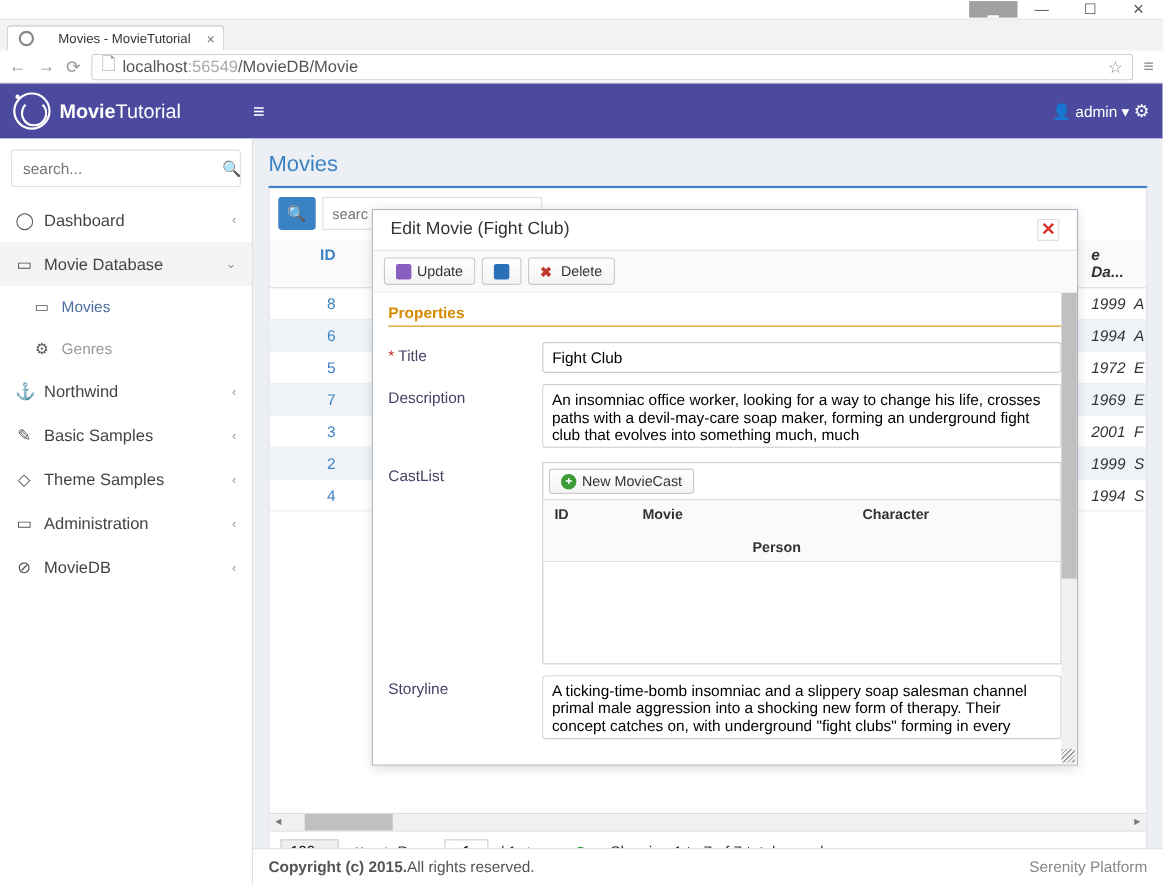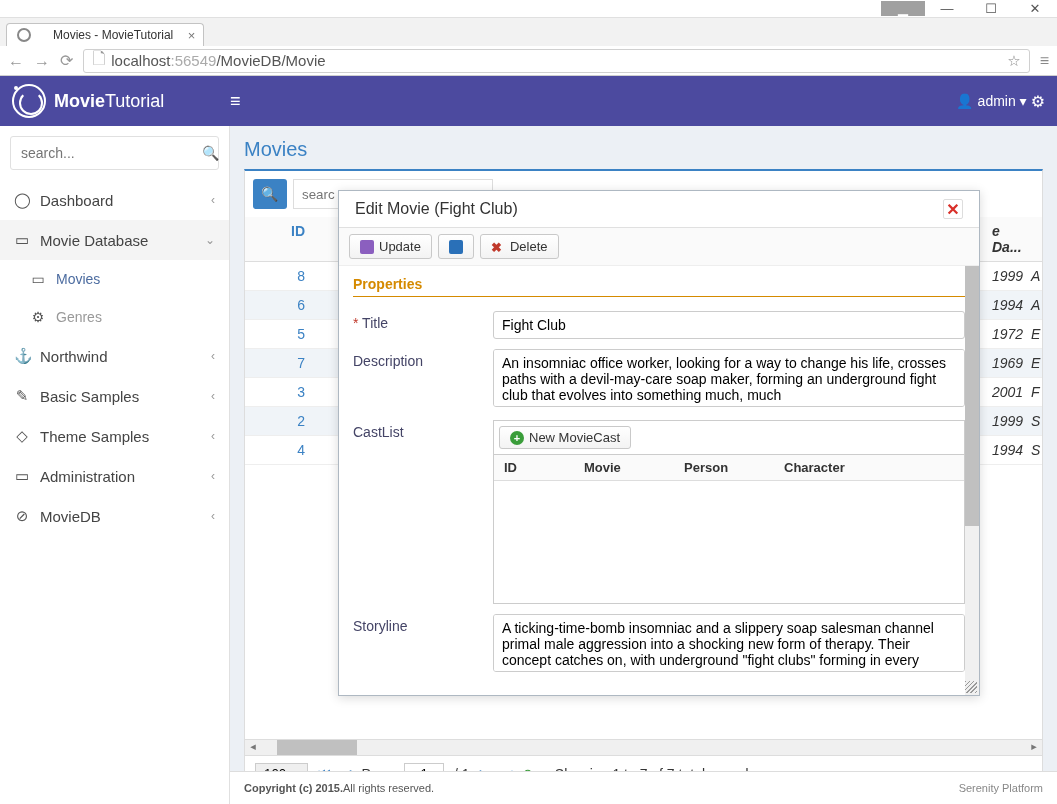--- a/index.html
+++ b/index.html
@@ -72,21 +72,21 @@
 .hscroll .thumb { width: 80px; background: #c0c0c0; margin-left: 16px; }
 .hscroll .arr { width: 16px; text-align: center; color: #777; font-size: 11px; }
 .pager { height: 36px; border-top: 1px solid #ddd; display: flex; align-items: center; gap: 10px; padding: 0 10px; }
 .pager select, .pager input { border: 1px solid #ccc; height: 22px; padding: 0 4px; }
 .pager input { width: 40px; text-align: center; }
 .pager .picon { color: #3b82c4; font-size: 14px; }
 .pager .refresh { color: #3a9d3a; }
 .pager .info { margin-left: 10px; }
 
 
-.footer { height: 32px; background: #fff; border-top: 1px solid #ddd; display: flex; align-items: center; padding: 16px 14px; font-size: 11px; color: #555; width: calc(100% - 230px); position: absolute; bottom: 0; left: 230px; }
+.footer { height: 32px; background: #fff; border-top: 1px solid #ddd; display: flex; align-items: center; padding: 16px 14px; font-size: 14px; color: #555; width: calc(100% - 230px); position: absolute; bottom: 0; left: 230px; }
 .footer b { font-weight: 700; }
 .footer .sp { margin-left: auto; color: #888; }
 
 
 .dialog { position: absolute; top: 190px; left: 338px; width: 642px; height: 506px; background: #fff; border: 1px solid #aeb8c2; box-shadow: 0 2px 10px rgba(0,0,0,.15); display: flex; flex-direction: column; }
 .dlg-title { padding: 8px 16px; font-size: 16px; border-bottom: 1px solid #e0e0e0; display: flex; align-items: center; }
 .dlg-title .closex { margin-left: auto; color: #d9302a; font-weight: bold; font-size: 16px; border: 1px solid #ddd; width: 20px; height: 20px; display: flex; align-items: center; justify-content: center; border-radius: 2px; }
 .dlg-toolbar { padding: 6px 10px; background: #fafafa; border-bottom: 1px solid #eee; display: flex; gap: 6px; }
 .tbtn { border: 1px solid #c9c9c9; background: linear-gradient(#fff,#f3f3f3); border-radius: 3px; padding: 4px 10px; font-size: 13px; display: flex; align-items: center; gap: 5px; }
 .tbtn .ti { width: 14px; height: 14px; display: inline-block; }
@@ -100,21 +100,21 @@
 .flabel .req { color: #c0392b; }
 .fctrl { flex: 1; }
 .fctrl input[type=text], .fctrl textarea { width: 100%; border: 1px solid #ccc; border-radius: 3px; padding: 5px 8px; font-size: 14px; font-family: inherit; resize: none; }
 .fctrl textarea { height: 58px; }
 .cast-bar { border: 1px solid #ccc; border-bottom: none; padding: 5px; background: #fff; }
 .new-cast { border: 1px solid #c9c9c9; background: linear-gradient(#fff,#f3f3f3); border-radius: 3px; padding: 3px 10px; font-size: 13px; display: inline-flex; align-items: center; gap: 5px; }
 .plus-circ { width: 14px; height: 14px; background: #3a9d3a; border-radius: 50%; color: #fff; display: inline-flex; align-items: center; justify-content: center; font-size: 11px; font-weight: bold; }
 .cast-grid { border: 1px solid #ccc; height: 150px; }
 .cast-hdr { display: flex; background: #fafafa; border-bottom: 1px solid #ddd; }
 .cast-hdr div { padding: 5px 10px; font-weight: 600; font-size: 13px; }
-.ch-id { width: 80px; } .ch-mv { width: 100px; } .ch-pr { width: 100px; } .ch-ch { flex: 1; }
+.ch-id { width: 80px; } .ch-mv { width: 100px; } .ch-pr { width: 100px; margin-top: 30px; } .ch-ch { flex: 1; }
 .dlg-scroll { position: absolute; top: 0; right: 0; width: 14px; height: 100%; background: #f0f0f0; }
 .dlg-scroll .th { width: 100%; height: 260px; background: #c0c0c0; }
 .dlg-resize { position: absolute; bottom: 2px; right: 2px; width: 12px; height: 12px; background: repeating-linear-gradient(135deg,#999,#999 1px,transparent 1px,transparent 3px); }
 </style>
 </head>
 <body>
 
 <div class="win-titlebar">
   <div class="wbtn min">▁</div>
   <div class="wbtn">—</div>

